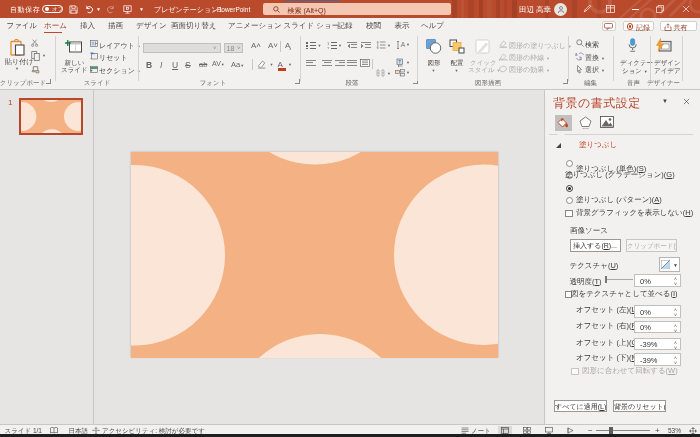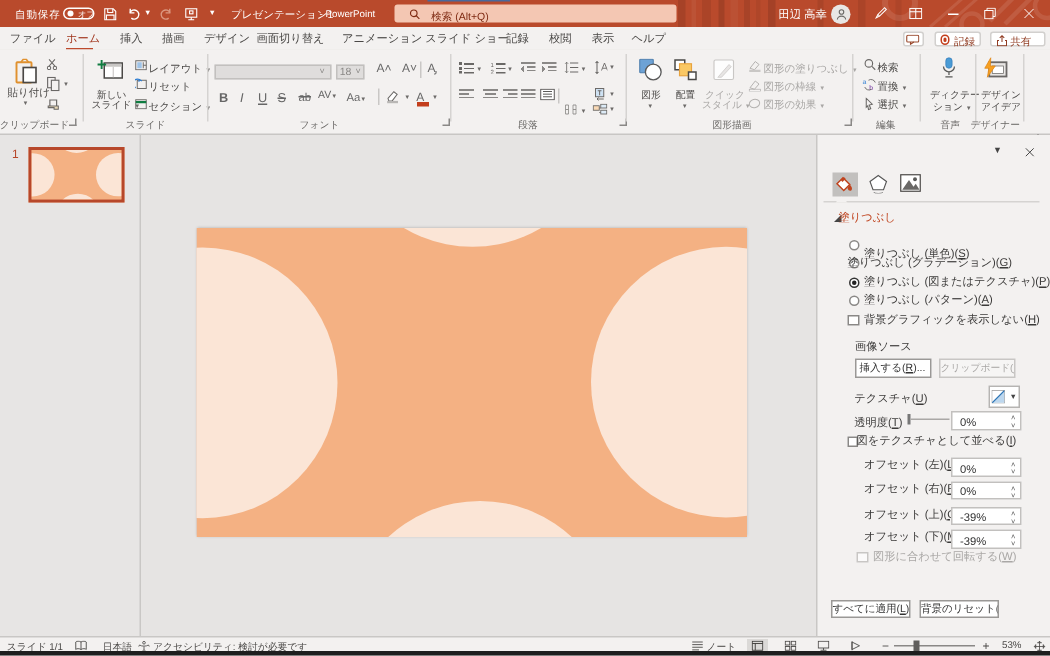--- a/index.html
+++ b/index.html
@@ -439,20 +439,21 @@
           <circle cx="4" cy="103" r="90"></circle>
           <circle cx="353" cy="102.5" r="90"></circle>
           <circle cx="184" cy="-77.5" r="90"></circle>
           <circle cx="189" cy="271.5" r="90"></circle>
         </g>
       </svg>
  </span>
 </div>
 
 <div id="panel" class="ab">
+ <span class="ab" style="left:8px;top:4.5px;font-size:12px;letter-spacing:0.5px;color:#B7472A;white-space:nowrap">背景の書式設定</span>
  <span class="ab" style="left:117px;top:8px;font-size:6px;color:#444">▼</span>
  <svg class="ab" style="left:138px;top:8px" width="7" height="7" viewBox="0 0 16 16" stroke="#444" stroke-width="1.5">
       <path d="M2 2 L14 14 M14 2 L2 14"></path>
     </svg>
  <span class="ab" style="left:9.5px;top:24.5px;width:17px;height:16.5px;background:#C2C0BE"></span>
  <svg class="ab" style="left:12px;top:26.5px" width="12" height="12" viewBox="0 0 24 24">
       <path d="M10 3 l9 9 -8 8 -9 -9 z" fill="#fff" stroke="#C0441F" stroke-width="2"></path>
       <path d="M10 3 l9 9 -4 4 -13 -5 z" fill="#E06B3C" stroke="none" opacity="0"></path>
       <path d="M19 12 c3 3 4 6 2 8 -2 1 -4 0 -5 -3 z" fill="#C0441F"></path>
       <rect x="9" y="2" width="3" height="6" transform="rotate(45 10 5)" fill="#C0441F"></rect>
@@ -462,28 +463,27 @@
       <path d="M7 24 a6 2 0 0 0 12 0" stroke-width="1"></path>
     </svg>
  <svg class="ab" style="left:55px;top:26px" width="14" height="12" viewBox="0 0 28 24">
       <rect x="1" y="1" width="26" height="22" fill="#fff" stroke="#4a4846" stroke-width="1.6"></rect>
       <circle cx="20" cy="7" r="2.6" fill="#595957"></circle>
       <path d="M3 21 L12 8 L18 17 L21 13 L26 21 z" fill="#6a6866"></path>
     </svg>
  <span class="ab" style="left:4px;top:44px;width:144px;border-bottom:1px solid #D5D3D1"></span>
  <span class="ab" style="left:12px;top:41px;width:0;height:0;border-left:4px solid transparent;border-right:4px solid transparent;border-bottom:4px solid #F3F1F0;z-index:2"></span>
  <span class="ab" style="left:11px;top:53px;width:0;height:0;border-bottom:5px solid #444;border-left:5px solid transparent"></span>
- <span class="ab" style="left:14px;top:50px;font-size:7.5px;color:#C0441F;white-space:nowrap">塗りつぶし</span>
+ <span class="ab" style="left:34px;top:50px;font-size:7.5px;color:#C0441F;white-space:nowrap">塗りつぶし</span>
  <span class="ab" style="left:21px;top:69.5px;width:7px;height:7px;border:1px solid #8a8886;border-radius:4px;background:#fff"></span>
  <span class="pt" style="left:31px;top:74px">塗りつぶし (単色)(<u>S</u>)</span>
  <span class="ab" style="left:21px;top:82px;width:7px;height:7px;border:1px solid #8a8886;border-radius:4px;background:#fff"></span>
  <span class="pt" style="left:20px;top:80px">塗りつぶし (グラデーション)(<u>G</u>)</span>
  <span class="ab" style="left:21px;top:94.5px;width:7px;height:7px;border:1px solid #333;border-radius:4px;background:#fff"></span>
  <span class="ab" style="left:23px;top:96.5px;width:3px;height:3px;border-radius:2px;background:#222"></span>
- <span class="pt" style="left:31px;top:92.5px">塗りつぶし (図またはテクスチャ)(<u>P</u>)</span>
  <span class="ab" style="left:21px;top:107px;width:7px;height:7px;border:1px solid #8a8886;border-radius:4px;background:#fff"></span>
  <span class="pt" style="left:31px;top:105px">塗りつぶし (パターン)(<u>A</u>)</span>
  <span class="ab" style="left:20px;top:119.5px;width:7.5px;height:7.5px;border:1px solid #8a8886;background:#fff"></span>
  <span class="pt" style="left:31px;top:117.5px">背景グラフィックを表示しない(<u>H</u>)</span>
  <span class="pt" style="left:25px;top:136px">画像ソース</span>
  <span class="btn" style="left:24.5px;top:148.5px;width:51px;height:13px;line-height:12px">挿入する(<u>R</u>)...</span>
  <span class="btn" style="left:81px;top:148.5px;width:50.5px;height:13px;line-height:12px;border-color:#C8C6C4;color:#A9A7A5;background:#F6F5F4;font-size:6.5px">クリップボード(<u>C</u>)</span>
  <span class="pt" style="left:24.5px;top:170.5px">テクスチャ(<u>U</u>)</span>
  <span class="ab" style="left:113.5px;top:167px;width:21.5px;height:14.5px;background:#fff;border:1px solid #B6B4B2"></span>
  <svg class="ab" style="left:116px;top:169.5px" width="9" height="9" viewBox="0 0 18 18">

